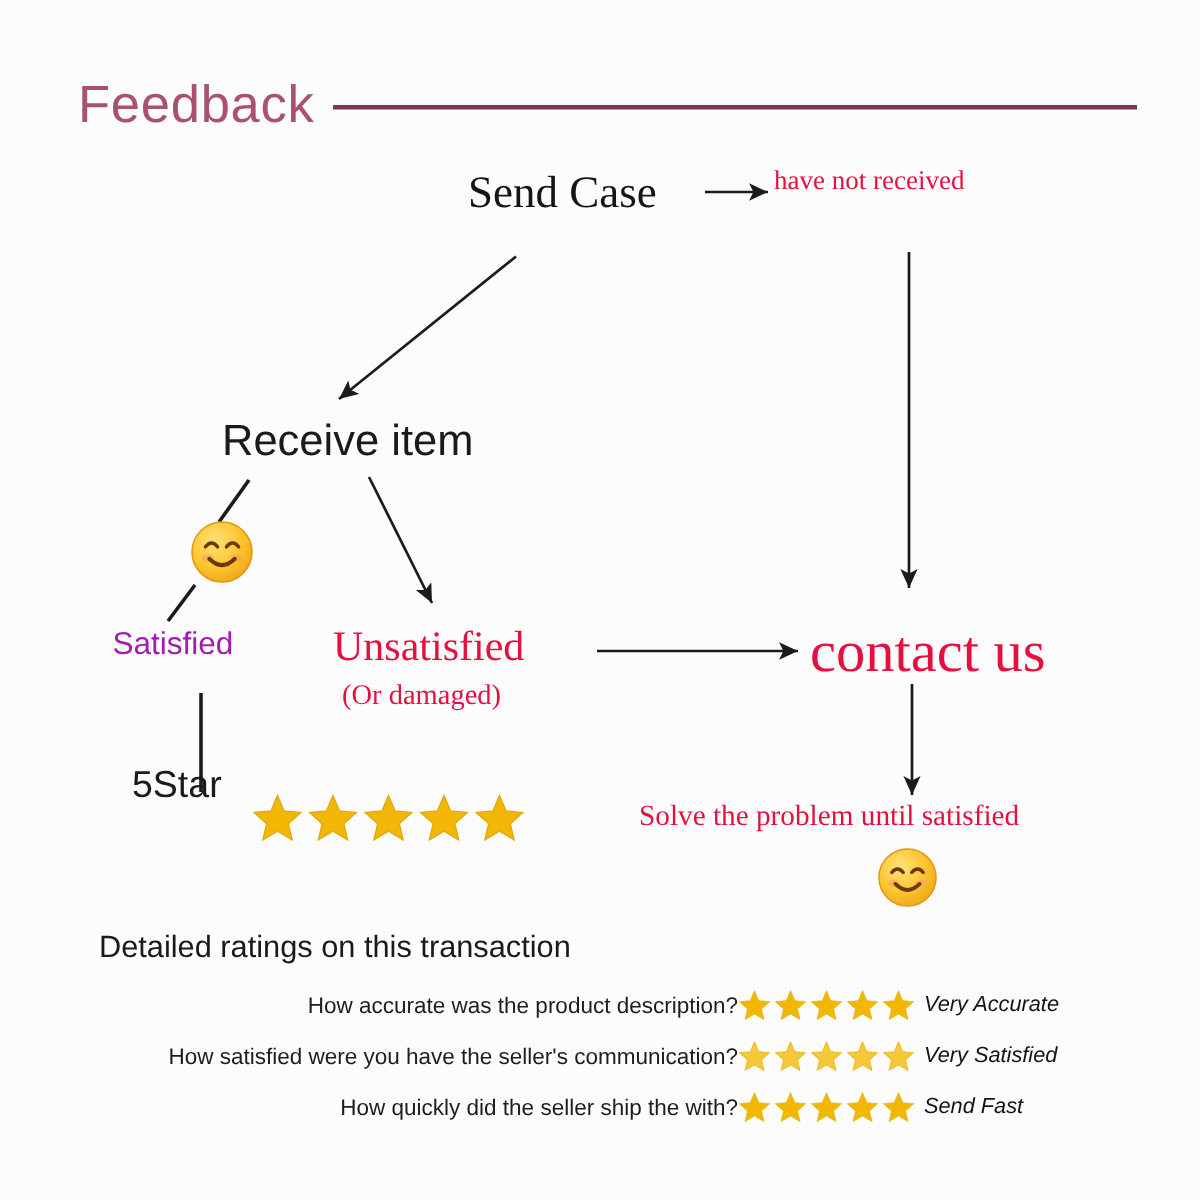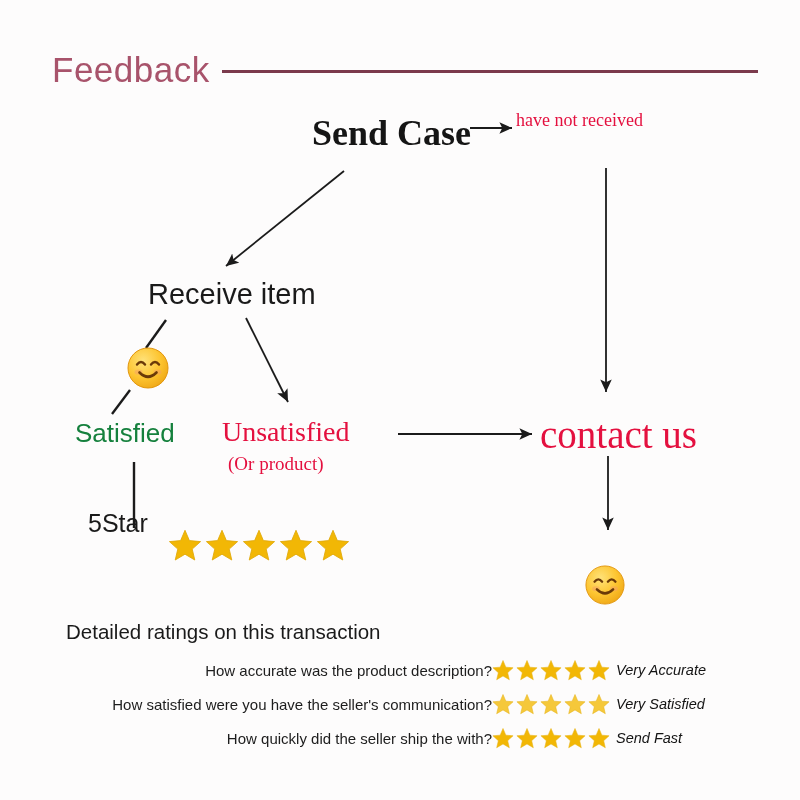--- a/index.html
+++ b/index.html
@@ -22,24 +22,24 @@
   .rule{
     position:absolute;left:222px;top:70px;
     width:536px;height:3px;background:#7b3a4c;
   }
 
   
   .node{position:absolute;white-space:nowrap;}
   .serif{font-family:"Liberation Serif",serif;}
   .sans{font-family:"Liberation Sans",sans-serif;}
 
-  .send-case{left:312px;top:112px;font-size:36px;color:#151515;font-weight:bold;}
+  .send-case{left:312px;top:112px;font-size:30px;color:#151515;}
   .not-received{left:516px;top:110px;font-size:18px;color:#e4103f;}
   .receive-item{left:148px;top:278px;font-size:29px;color:#1a1a1a;}
-  .satisfied{left:75px;top:418px;font-size:26px;color:#15803d;}
+  .satisfied{left:75px;top:418px;font-size:21px;color:#a21caf;}
   .unsatisfied{left:222px;top:416px;font-size:28px;color:#e4103f;}
   .unsat-sub{left:228px;top:453px;font-size:19px;color:#e4103f;}
   .contact-us{left:540px;top:412px;font-size:39px;color:#e4103f;}
   .solve{left:426px;top:534px;font-size:19.5px;color:#e4103f;}
   .fivestar{left:88px;top:509px;font-size:25px;color:#1a1a1a;}
 
   
   .starrow{position:absolute;display:flex;align-items:center;}
   .starrow.big{left:168px;top:528px;gap:3px;}
   .star{display:block;}
@@ -103,22 +103,23 @@
     <line x1="398" y1="434" x2="532" y2="434" stroke="#1b1b1b" stroke-width="1.8" marker-end="url(#ah)"></line>
 
     <line x1="608" y1="456" x2="608" y2="530" stroke="#1b1b1b" stroke-width="1.8" marker-end="url(#ah)"></line>
   </svg>
 
   <div class="node serif send-case">Send Case</div>
   <div class="node serif not-received">have not received</div>
   <div class="node sans receive-item">Receive item</div>
   <div class="node sans satisfied">Satisfied</div>
   <div class="node serif unsatisfied">Unsatisfied</div>
-  <div class="node serif unsat-sub">(Or product)</div>
+  <div class="node serif unsat-sub">(Or damaged)</div>
   <div class="node serif contact-us">contact us</div>
+  <div class="node serif solve">Solve the problem until satisfied</div>
   <div class="node sans fivestar">5Star</div>
 
   <div class="starrow big" id="big-stars">
       <svg width="34" height="34" viewBox="0 0 24 24" class="star">
         <path d="M12 1.6 L15.1 8.9 L23 9.6 L17.1 14.9 L18.9 22.6 L12 18.5 L5.1 22.6 L6.9 14.9 L1 9.6 L8.9 8.9 Z" fill="#f2b705" stroke="#e0a90a" stroke-width="0.6"></path>
       </svg>
       <svg width="34" height="34" viewBox="0 0 24 24" class="star">
         <path d="M12 1.6 L15.1 8.9 L23 9.6 L17.1 14.9 L18.9 22.6 L12 18.5 L5.1 22.6 L6.9 14.9 L1 9.6 L8.9 8.9 Z" fill="#f2b705" stroke="#e0a90a" stroke-width="0.6"></path>
       </svg>
       <svg width="34" height="34" viewBox="0 0 24 24" class="star">

